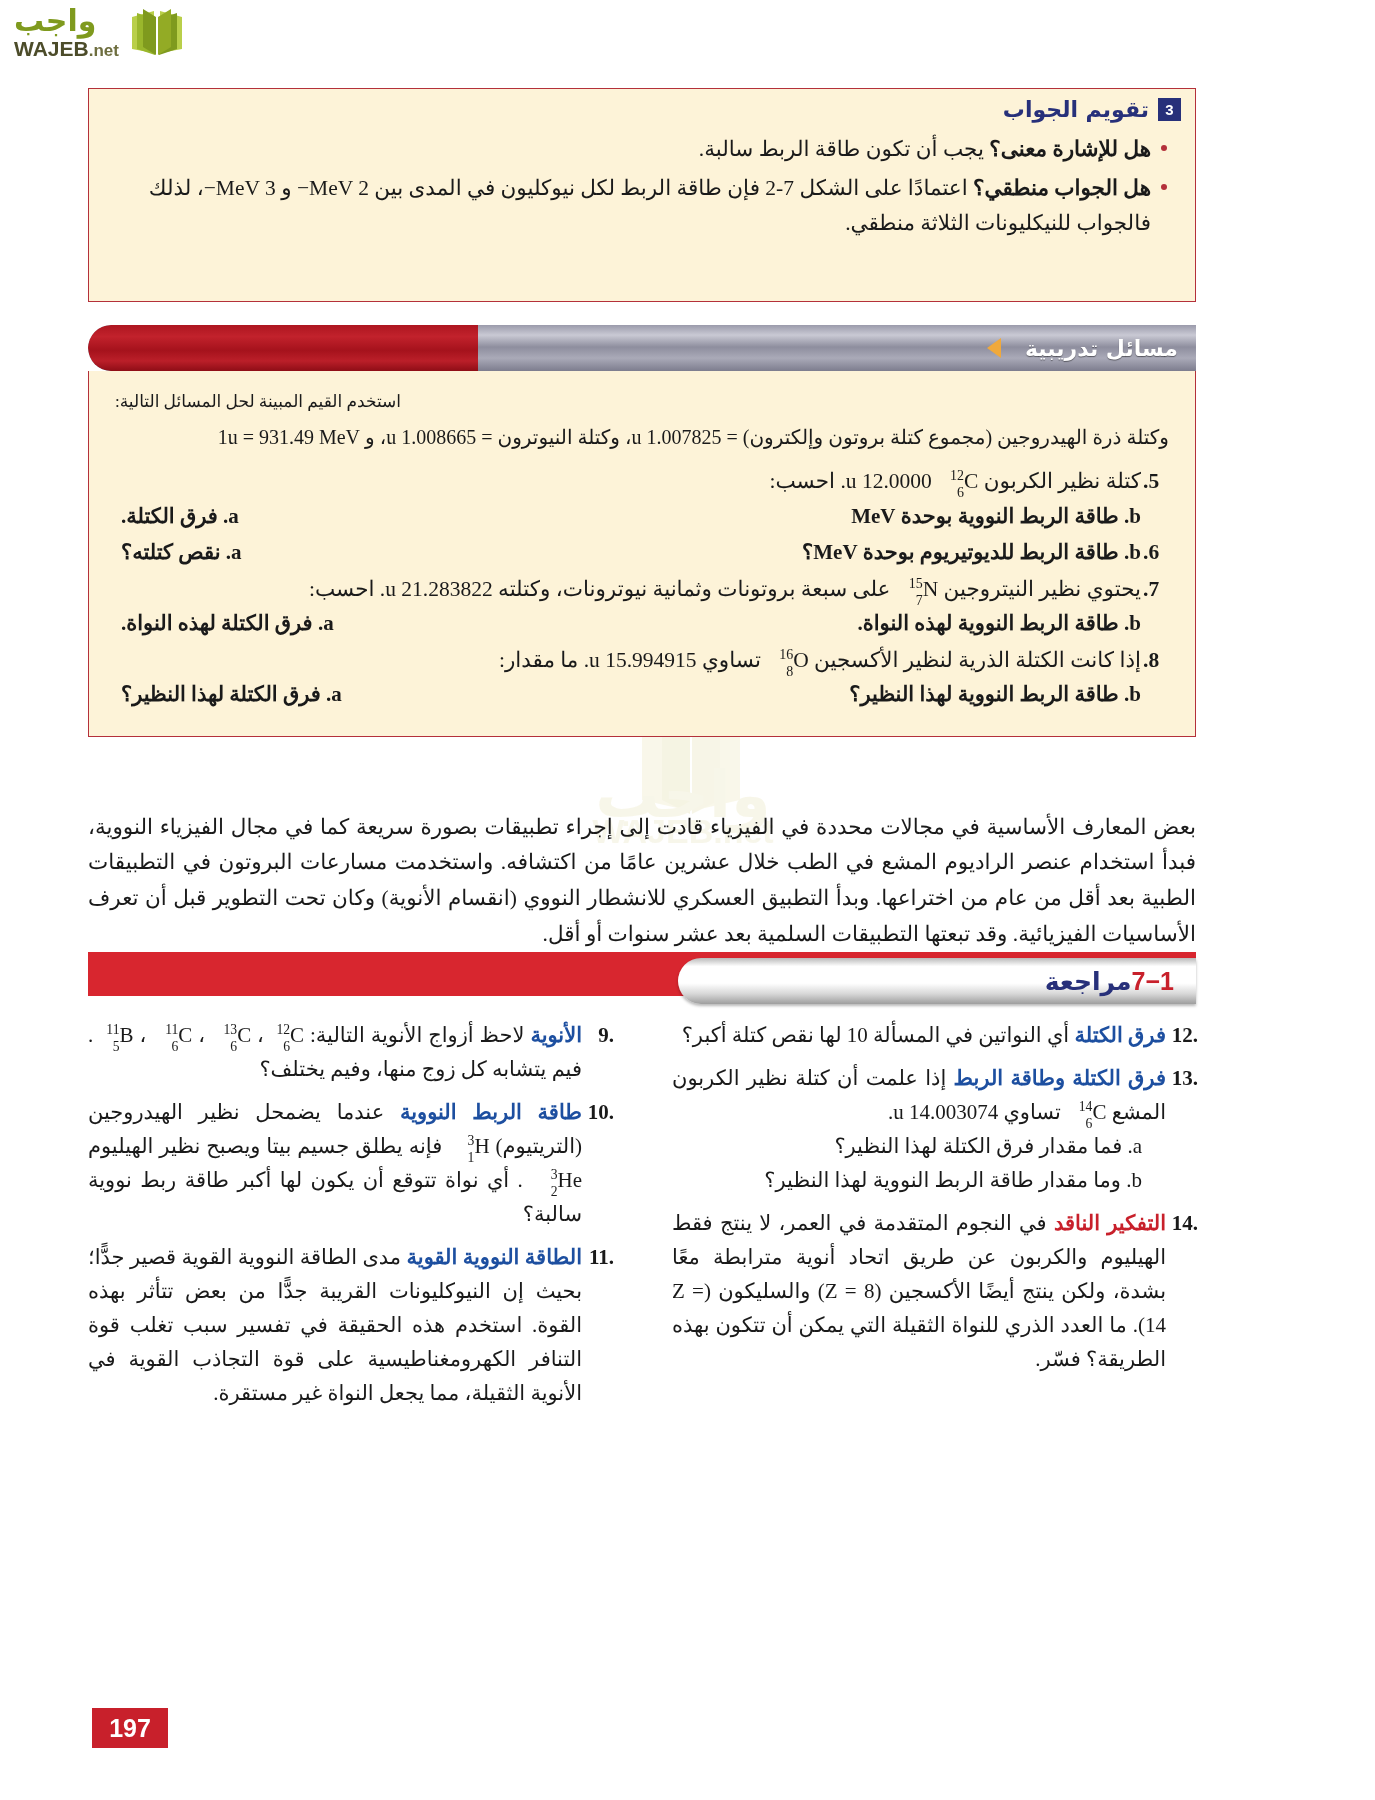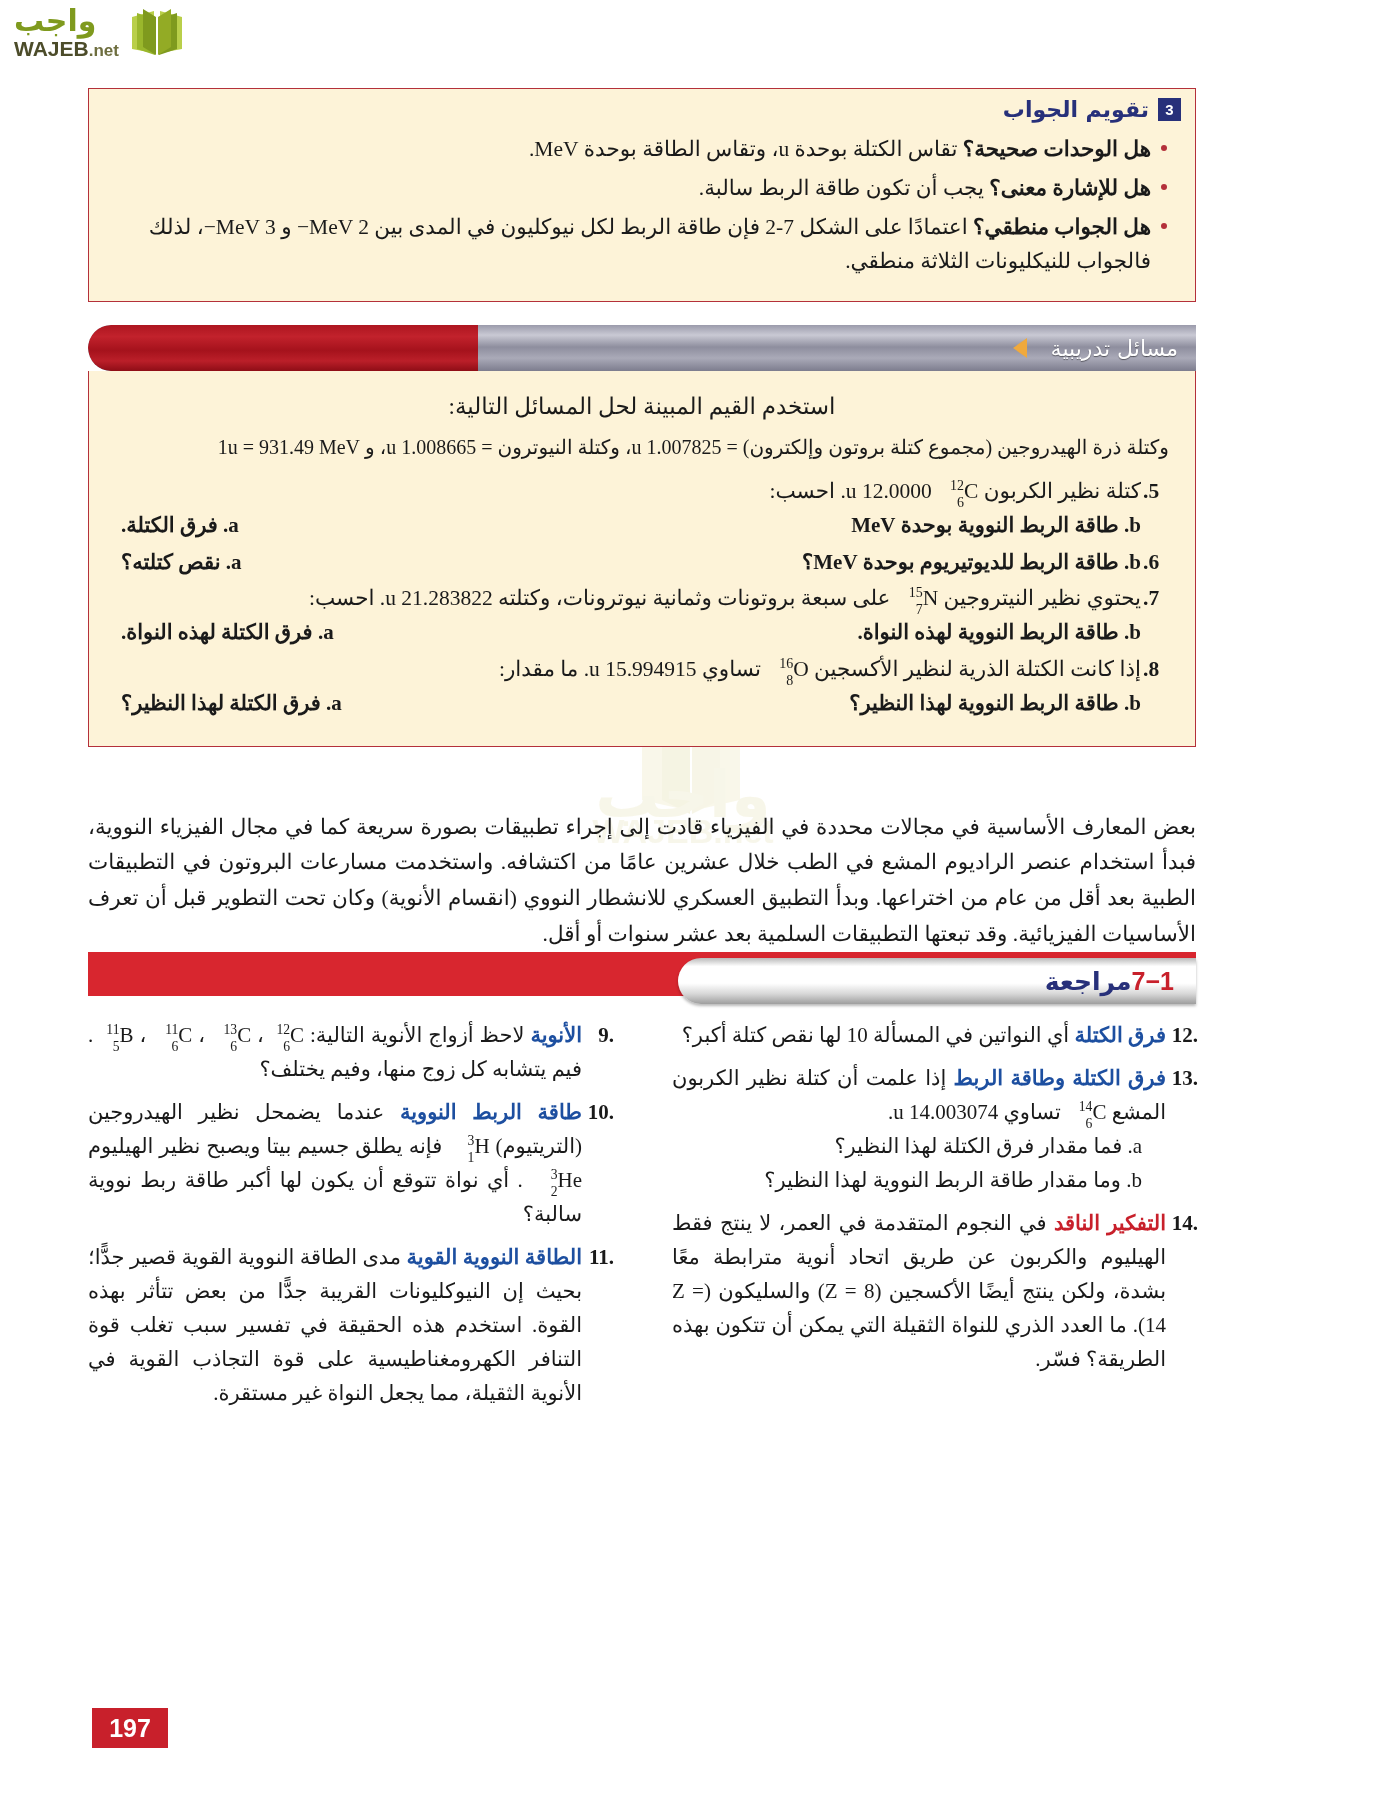--- a/index.html
+++ b/index.html
@@ -182,43 +182,43 @@
     border-radius: 23px 0 0 23px;
     background: linear-gradient(to bottom,
        #ad1620 0%, #c2222c 25%, #a5121c 55%, #bb1f29 78%, #8e0d16 100%);
   }
   .pp-banner .pp-label {
     position: absolute;
     right: 18px; top: 0; bottom: 0;
     display: flex; align-items: center; gap: 24px;
     font-family: "DejaVu Sans", sans-serif;
     font-size: 22px;
-    font-weight: normal;
+    font-weight: bold;
     color: #ffffff;
     text-shadow: 0 1px 1px rgba(0,0,0,.45);
   }
   .pp-arrow {
     width: 0; height: 0;
     border-top: 10px solid transparent;
     border-bottom: 10px solid transparent;
     border-right: 14px solid #f0a93c;
   }
   .pp-body {
     width: 1108px;
     box-sizing: border-box;
     background: #fdf3d8;
     border: 1.5px solid #b4303a;
     border-top: none;
     padding: 18px 26px 22px 26px;
     min-height: 365px;
   }
   .pp-intro {
-    font-size: 23px;
+    font-size: 17px;
     line-height: 1.55;
-    text-align: center;
+    text-align: left;
   }
   .pp-given {
     font-size: 20px;
     line-height: 1.6;
     text-align: right;
     margin-top: 6px;
     white-space: nowrap;
   }
   ol.pp-list {
     margin: 12px 0 0 0;
@@ -403,23 +403,20 @@
     <div class="wm-sub">WAJEB.net</div>
   </div>
 
   <section class="eval-box">
     <div class="eval-head">
       <span class="eval-badge">3</span>
       <span class="eval-title">تقويم الجواب</span>
     </div>
     <ul class="eval-list">
       <li>
-        <b>هل الوحدات صحيحة؟</b><span> تقاس الكتلة بوحدة u، وتقاس الطاقة بوحدة MeV.</span>
-      </li>
-      <li>
         <b>هل للإشارة معنى؟</b><span> يجب أن تكون طاقة الربط سالبة.</span>
       </li>
       <li>
         <b>هل الجواب منطقي؟</b><span> اعتمادًا على الشكل 7-2 فإن طاقة الربط لكل نيوكليون في المدى بين MeV 2− و MeV 3−، لذلك فالجواب للنيكليونات الثلاثة منطقي.</span>
       </li>
     </ul>
   </section>
 
   <section class="pp-wrap">
     <div class="pp-banner">

